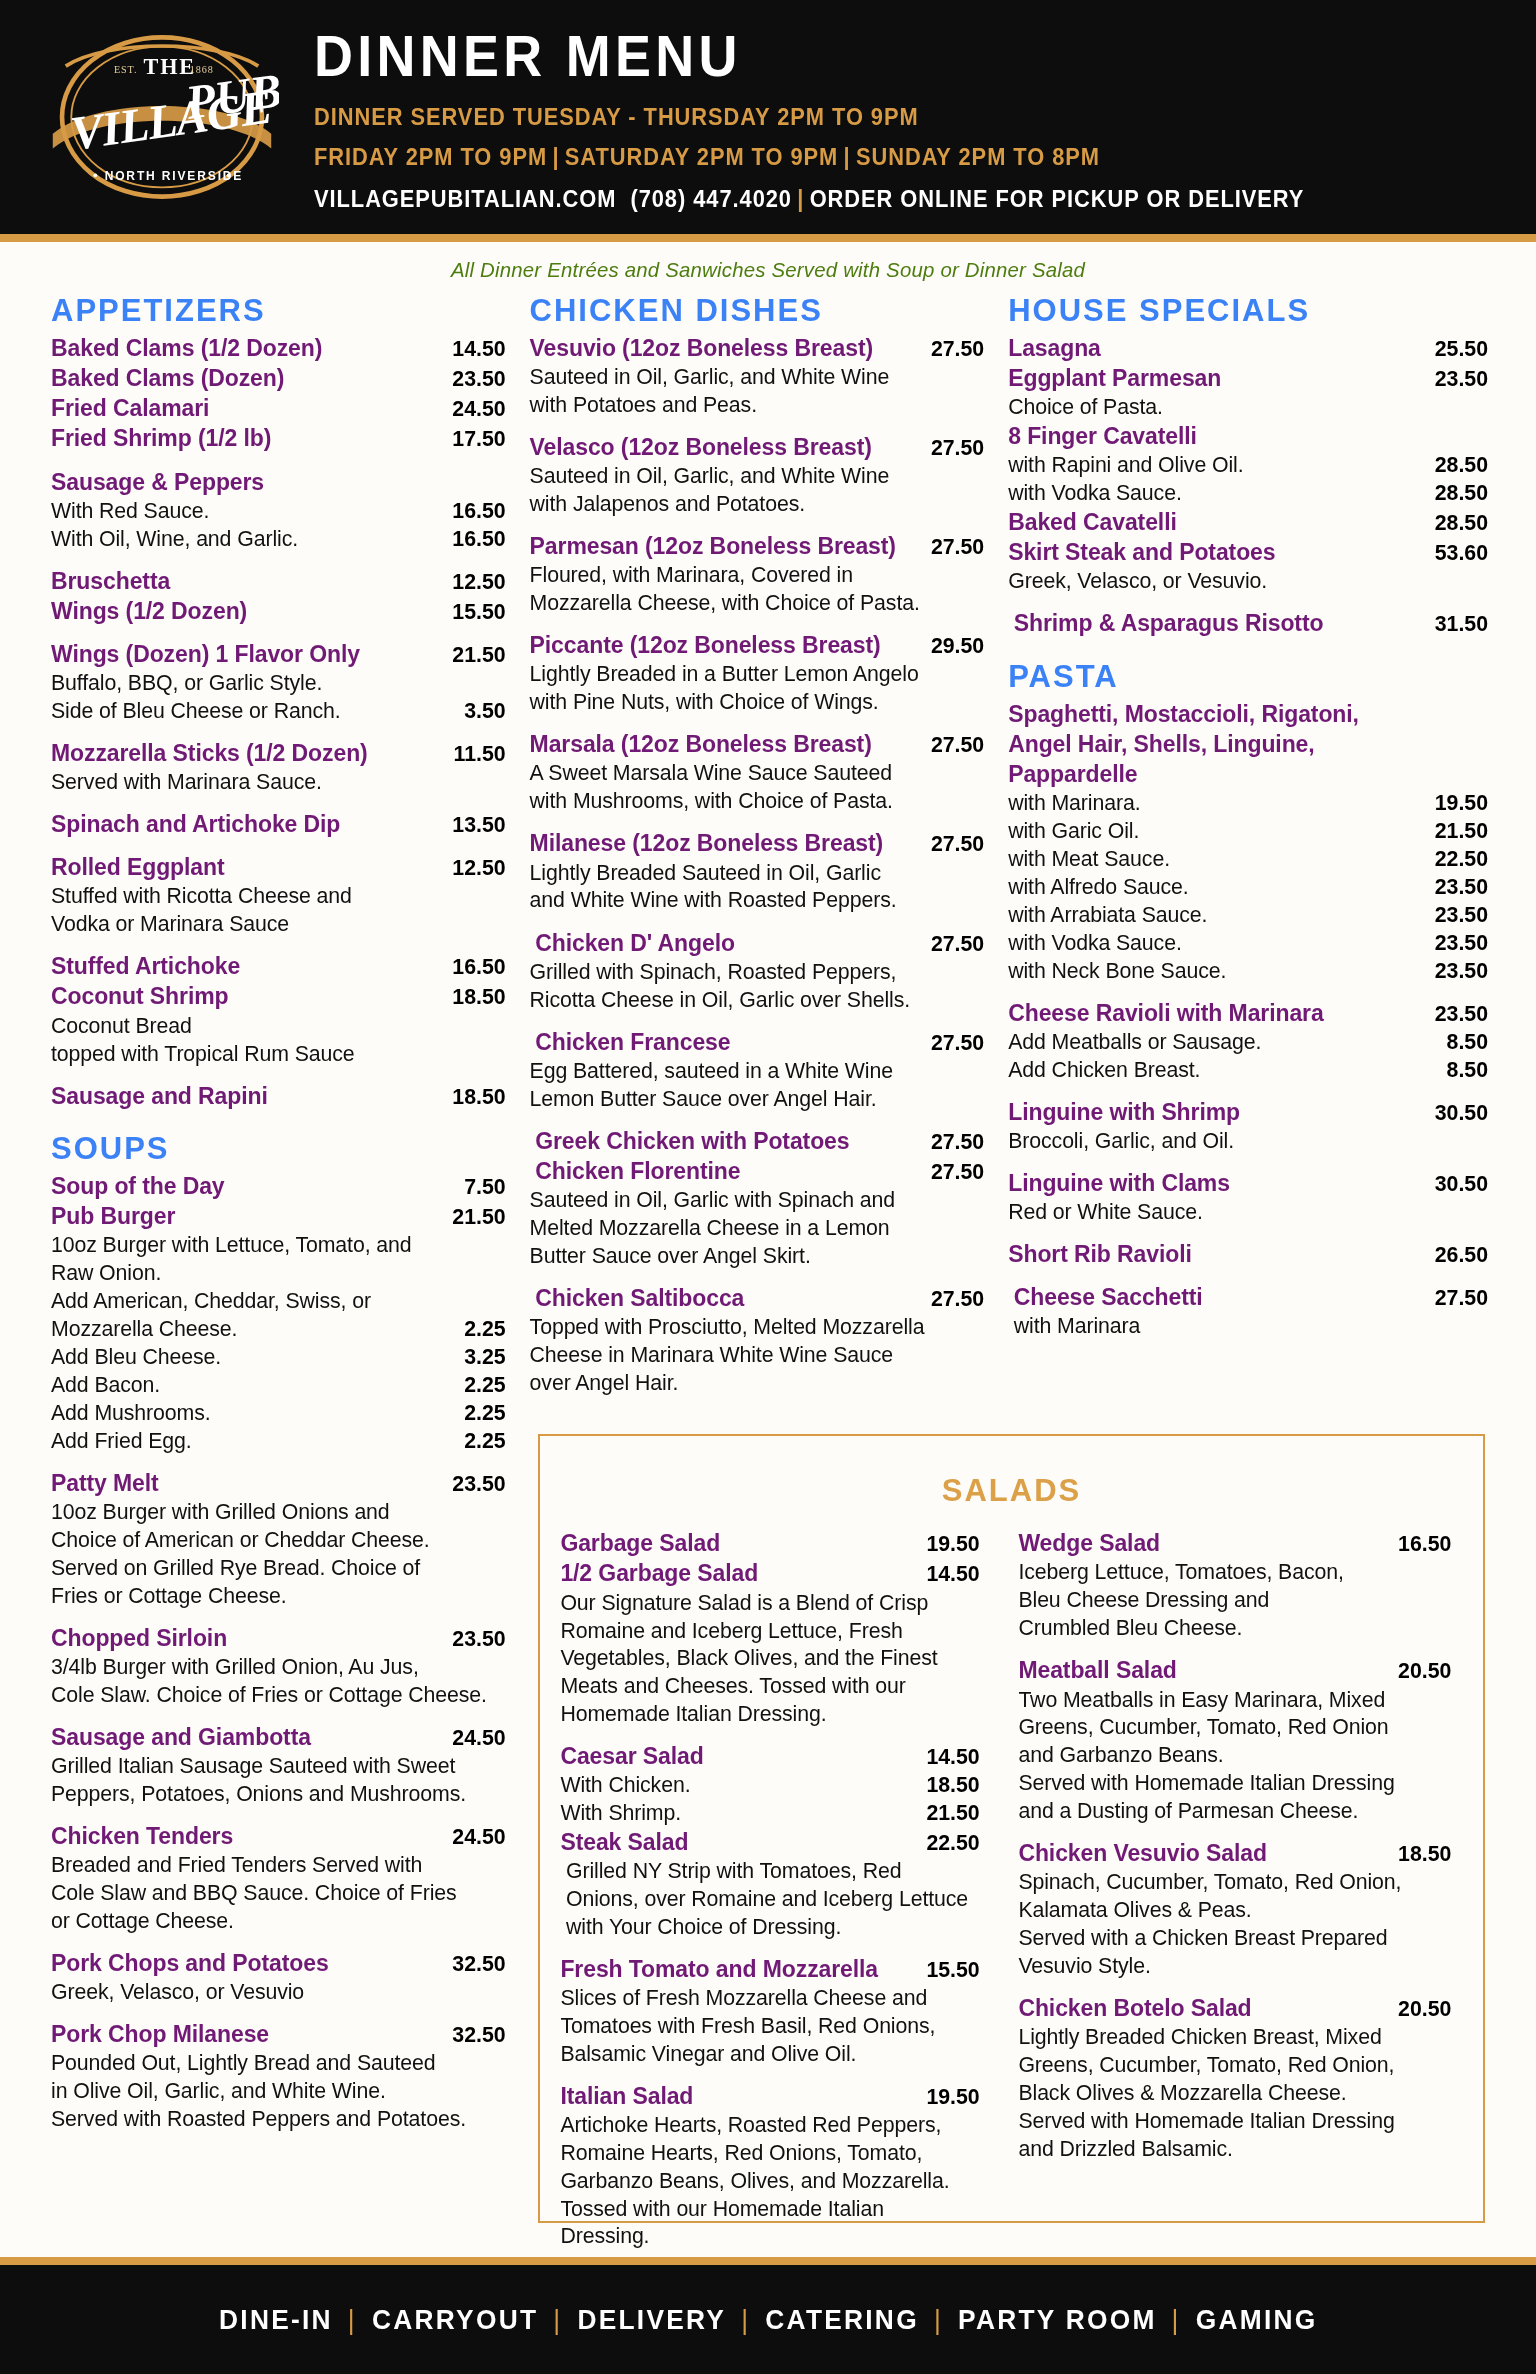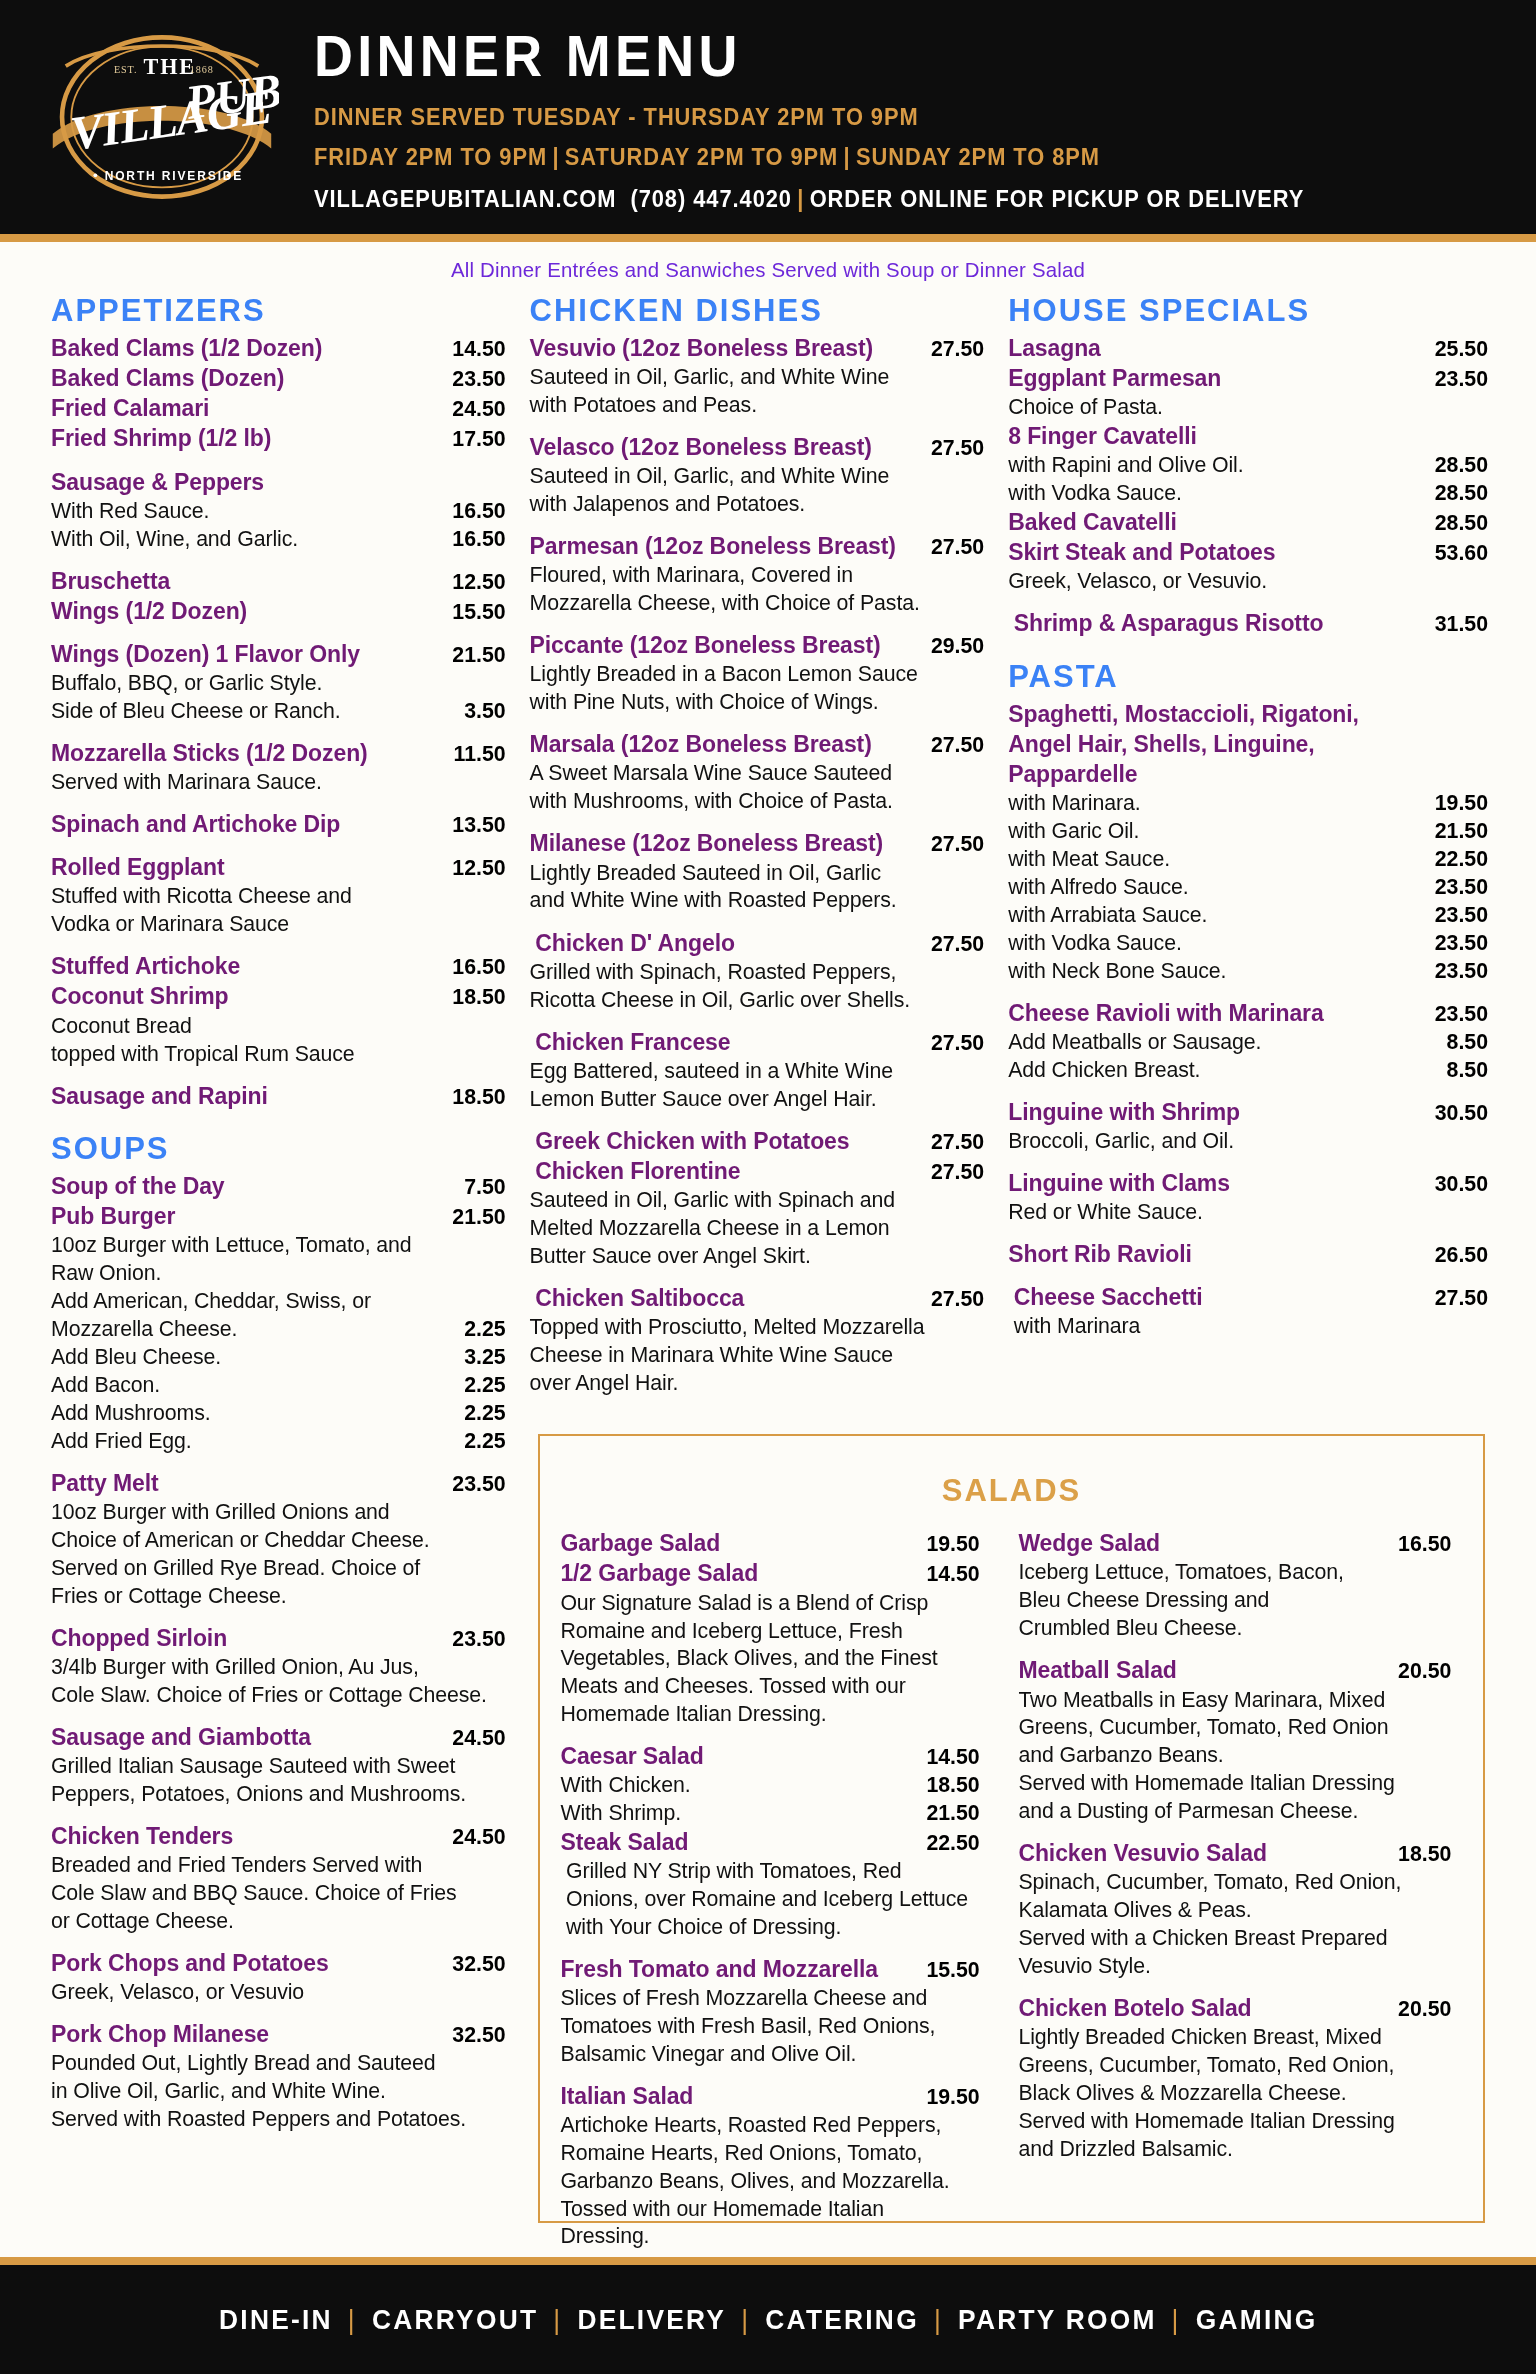--- a/index.html
+++ b/index.html
@@ -71,23 +71,24 @@
     margin-top: 15px;
     transform: scaleX(0.95);
     transform-origin: left center;
   }
   .contact-line .sep { color: #d79a45; }
 
   
   .note {
     text-align: center;
     font-size: 20.4px;
-    color: #6d28d9;
+    color: #4d7c0f;
     padding: 16.7px 0 13px 0;
     letter-spacing: 0.2px;
+    font-style: italic;
   }
 
   
   .columns {
     position: relative;
     display: flex;
     padding: 0 48px 0 51px;
     gap: 0;
   }
   .col { width: 493px; padding-right: 24px; }
@@ -600,21 +601,21 @@
             </div>
           </div>
           <div class="item gap">
             <div class="row">
               <div class="name name-b">Piccante (12oz Boneless Breast)</div>
               <div class="price">29.50</div>
             </div>
           </div>
           <div class="item">
             <div class="row">
-              <div class="name name-r">Lightly Breaded in a Bacon Lemon Sauce</div>
+              <div class="name name-r">Lightly Breaded in a Butter Lemon Angelo</div>
             </div>
           </div>
           <div class="item">
             <div class="row">
               <div class="name name-r">with Pine Nuts, with Choice of Wings.</div>
             </div>
           </div>
           <div class="item gap">
             <div class="row">
               <div class="name name-b">Marsala (12oz Boneless Breast)</div>

